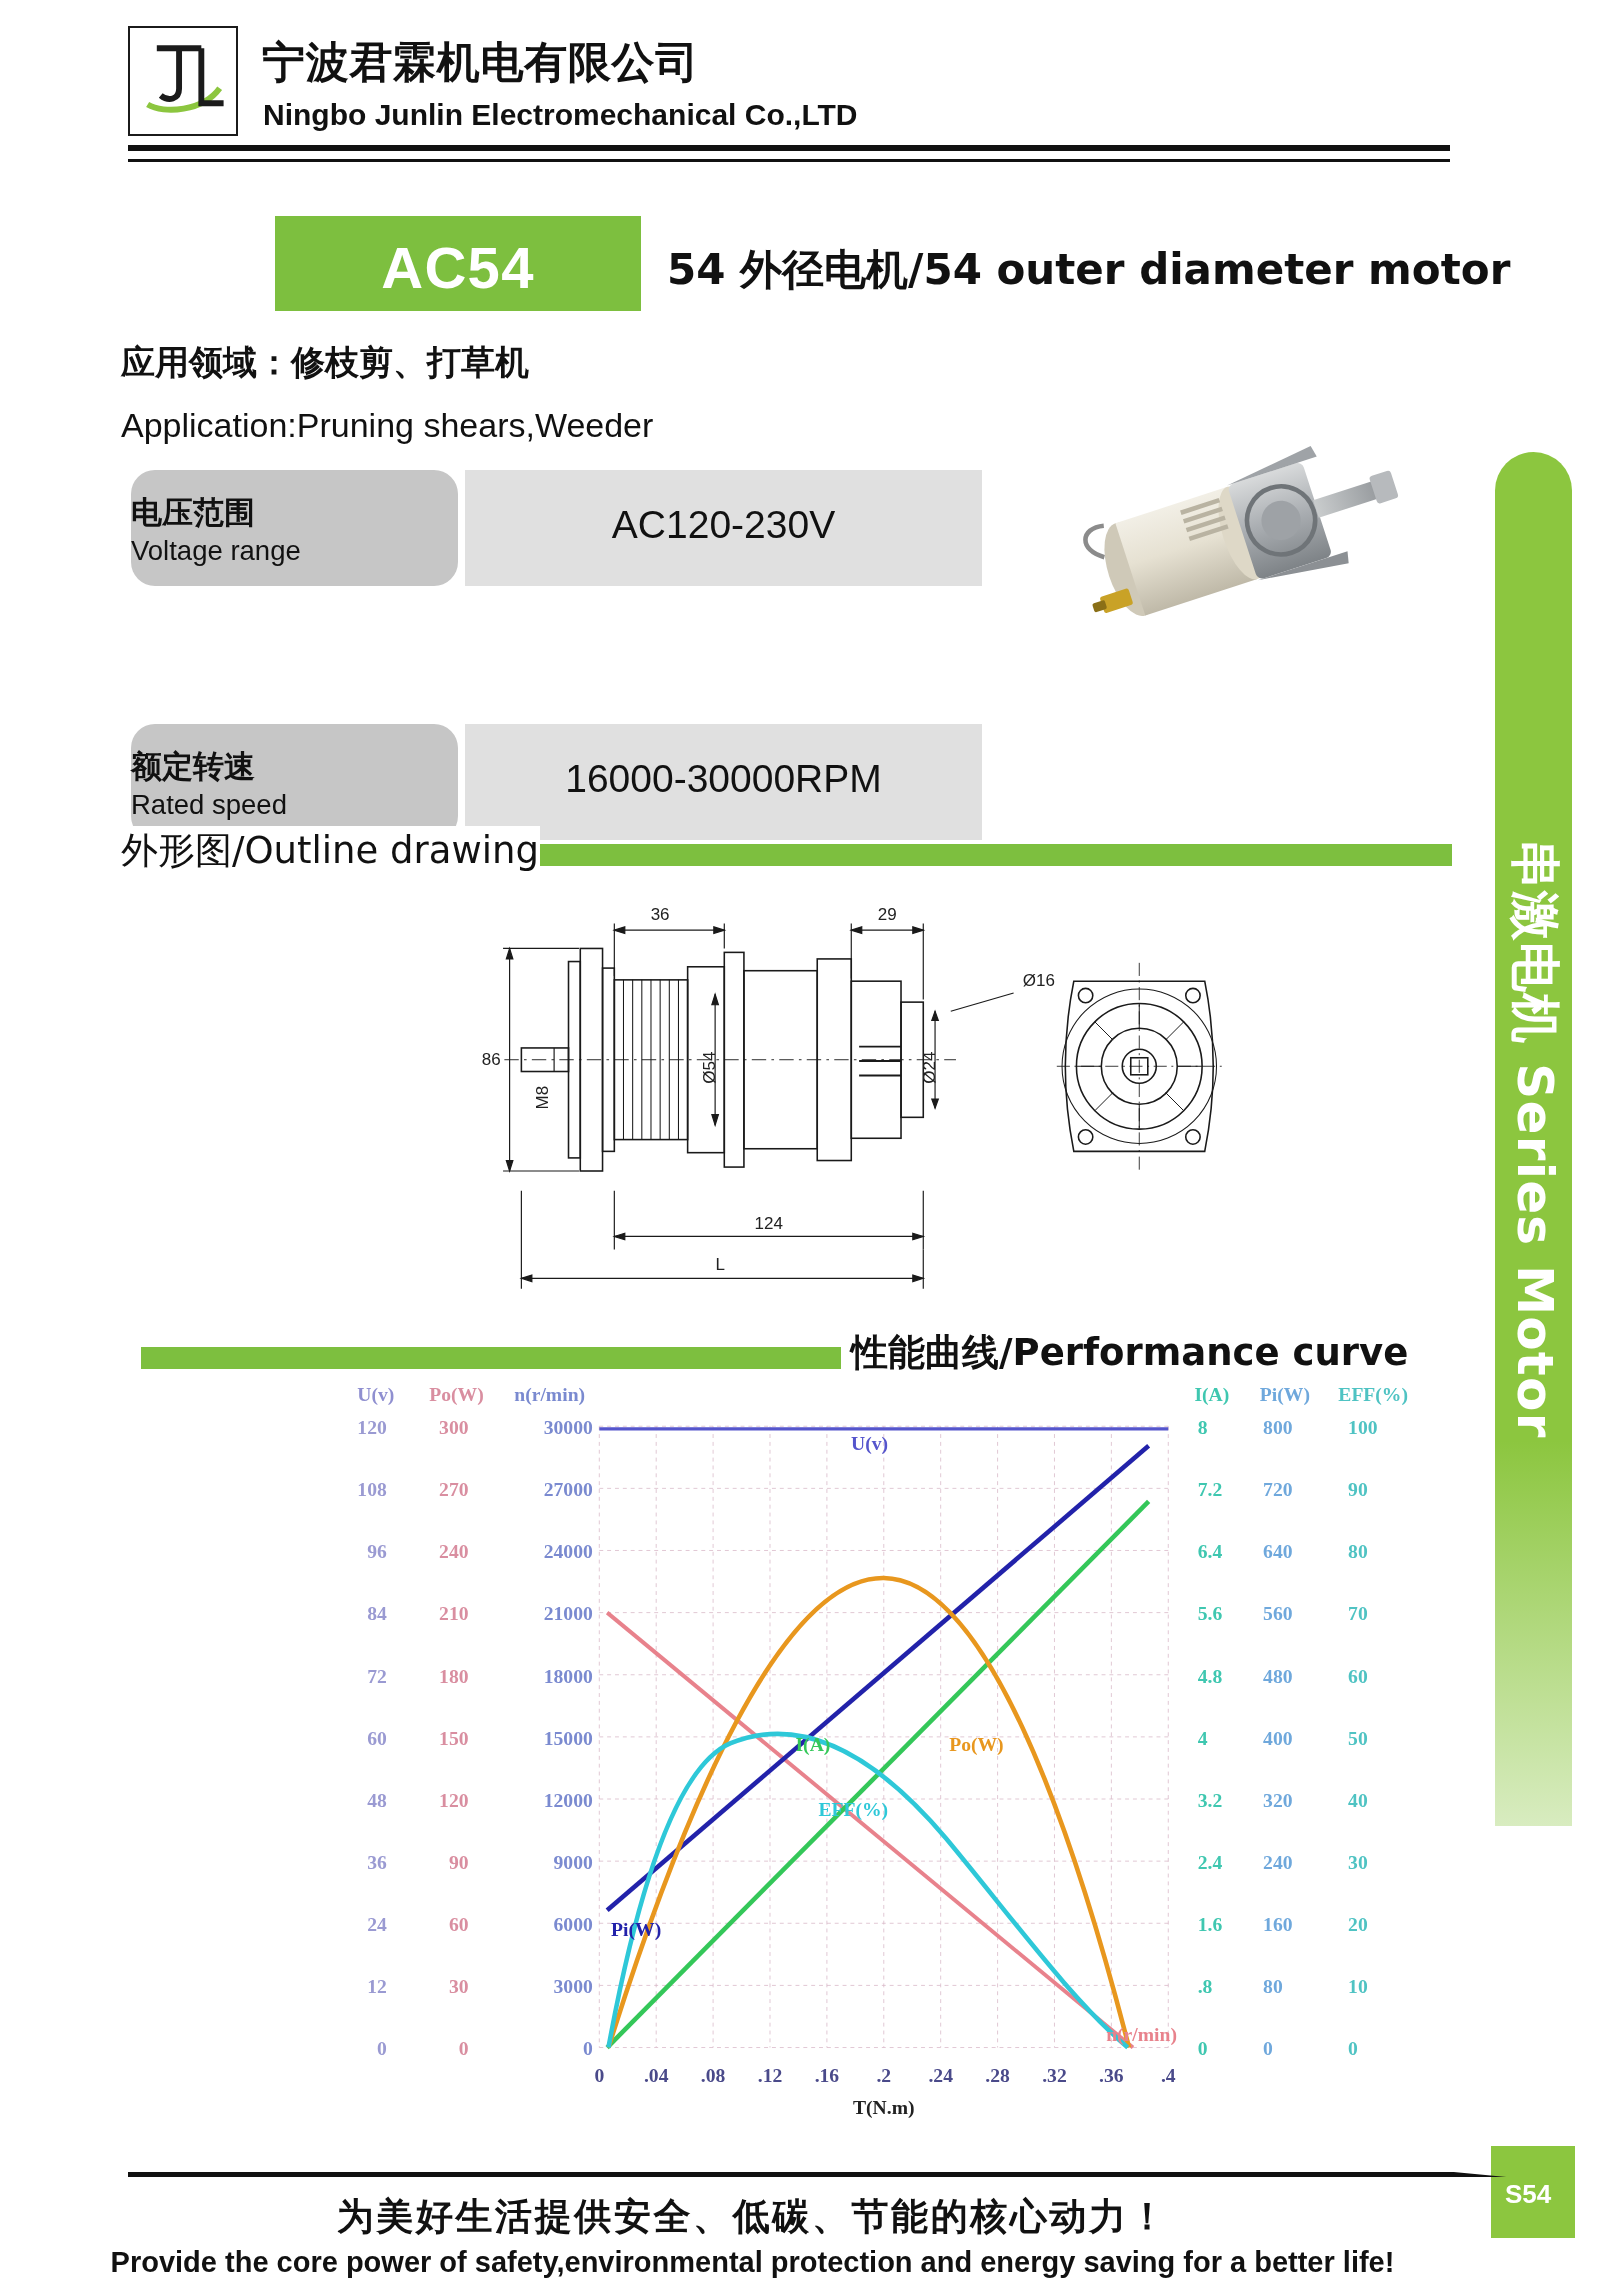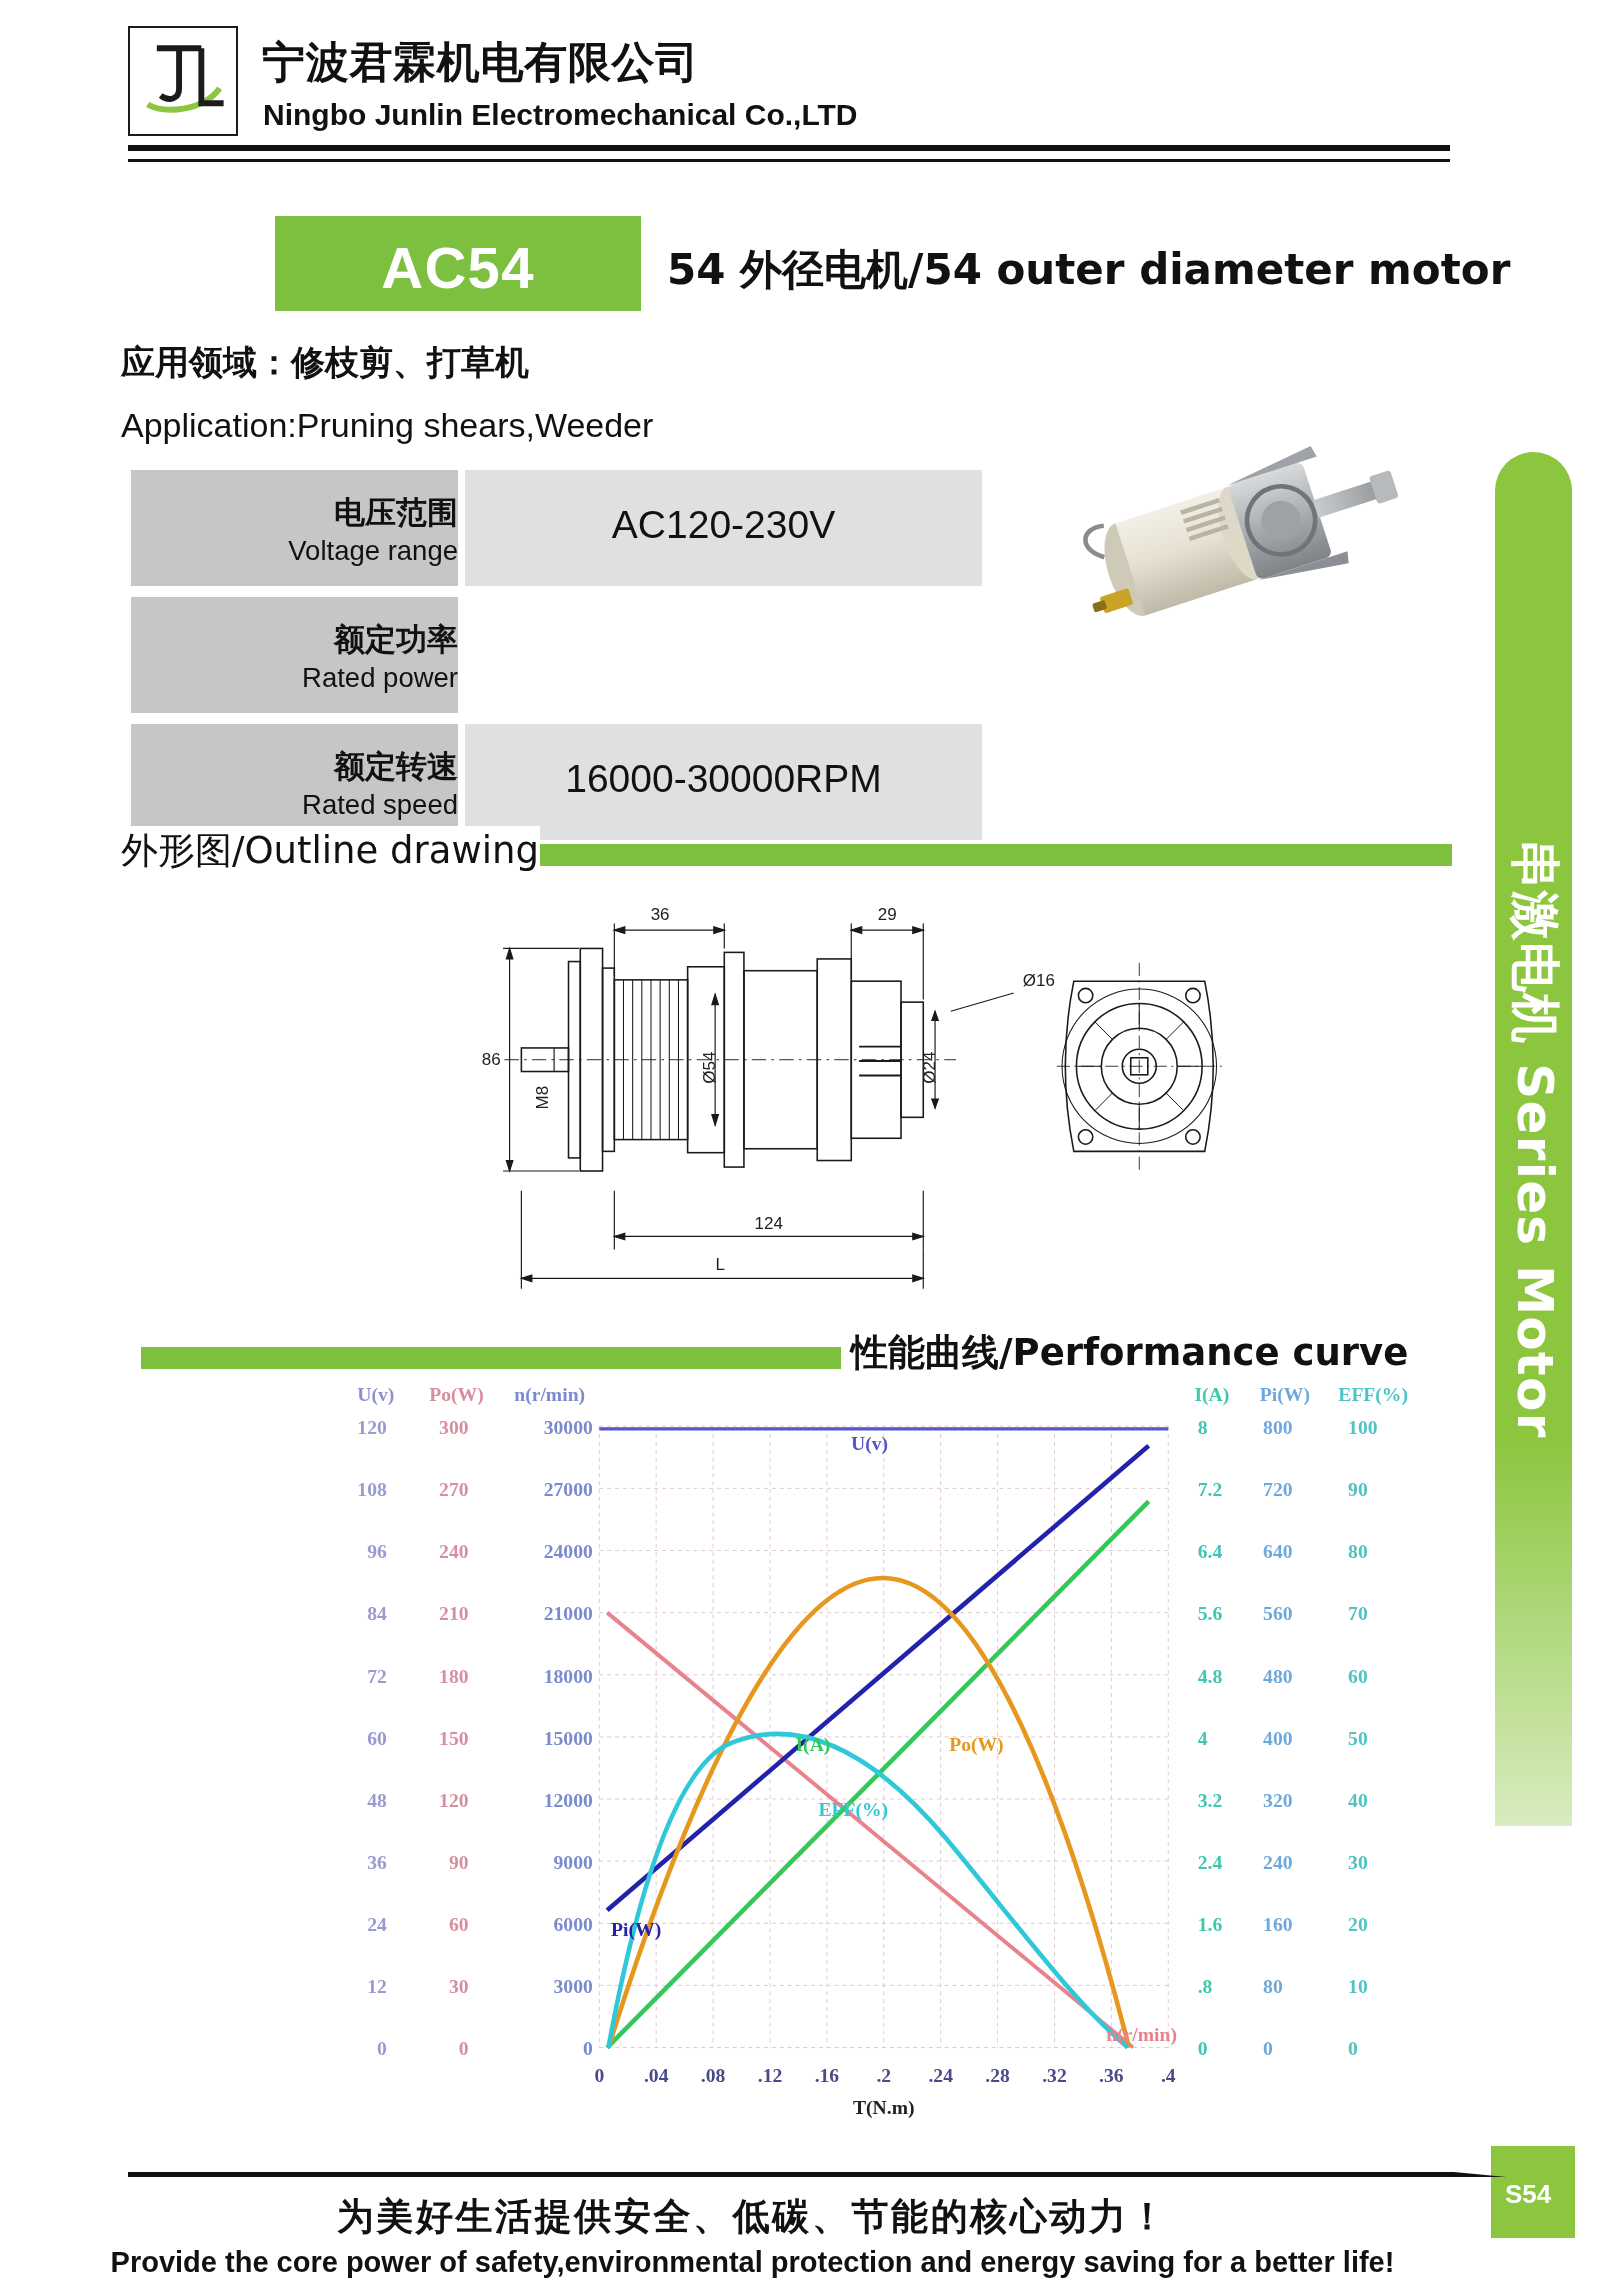--- a/index.html
+++ b/index.html
@@ -76,21 +76,22 @@
   }
 
   
   .spec {
     position:absolute; left:131px; top:470px; width:844px;
   }
   .spec-row { position:relative; height:122px; margin-bottom:5.2px; }
   .spec-label {
     position:absolute; left:0; top:0; width:327px; height:116px;
     background:#c6c6c6;
-    text-align:right;
+    text-align:left;
+    border-radius:24px;
   }
   .spec-label .cn {
     position:absolute; left:0; right:0; top:22px;
     font-size:31px; font-weight:bold;
     font-family:"DejaVu Sans", sans-serif;
   }
   .spec-label .en {
     position:absolute; left:0; right:0; top:65px;
     font-size:27.5px; font-weight:normal;
   }
@@ -221,24 +222,20 @@
     <div class="spec-label">
       <div class="cn">电压范围</div>
       <div class="en">Voltage range</div>
     </div>
     <div class="spec-value">
       <span>AC120-230V</span>
     </div>
   </div>
 
   <div class="spec-row">
-    <div class="spec-label">
-      <div class="cn">额定功率</div>
-      <div class="en">Rated power</div>
-    </div>
   </div>
 
   <div class="spec-row">
     <div class="spec-label">
       <div class="cn">额定转速</div>
       <div class="en">Rated speed</div>
     </div>
     <div class="spec-value">
       <span>16000-30000RPM</span>
     </div>

